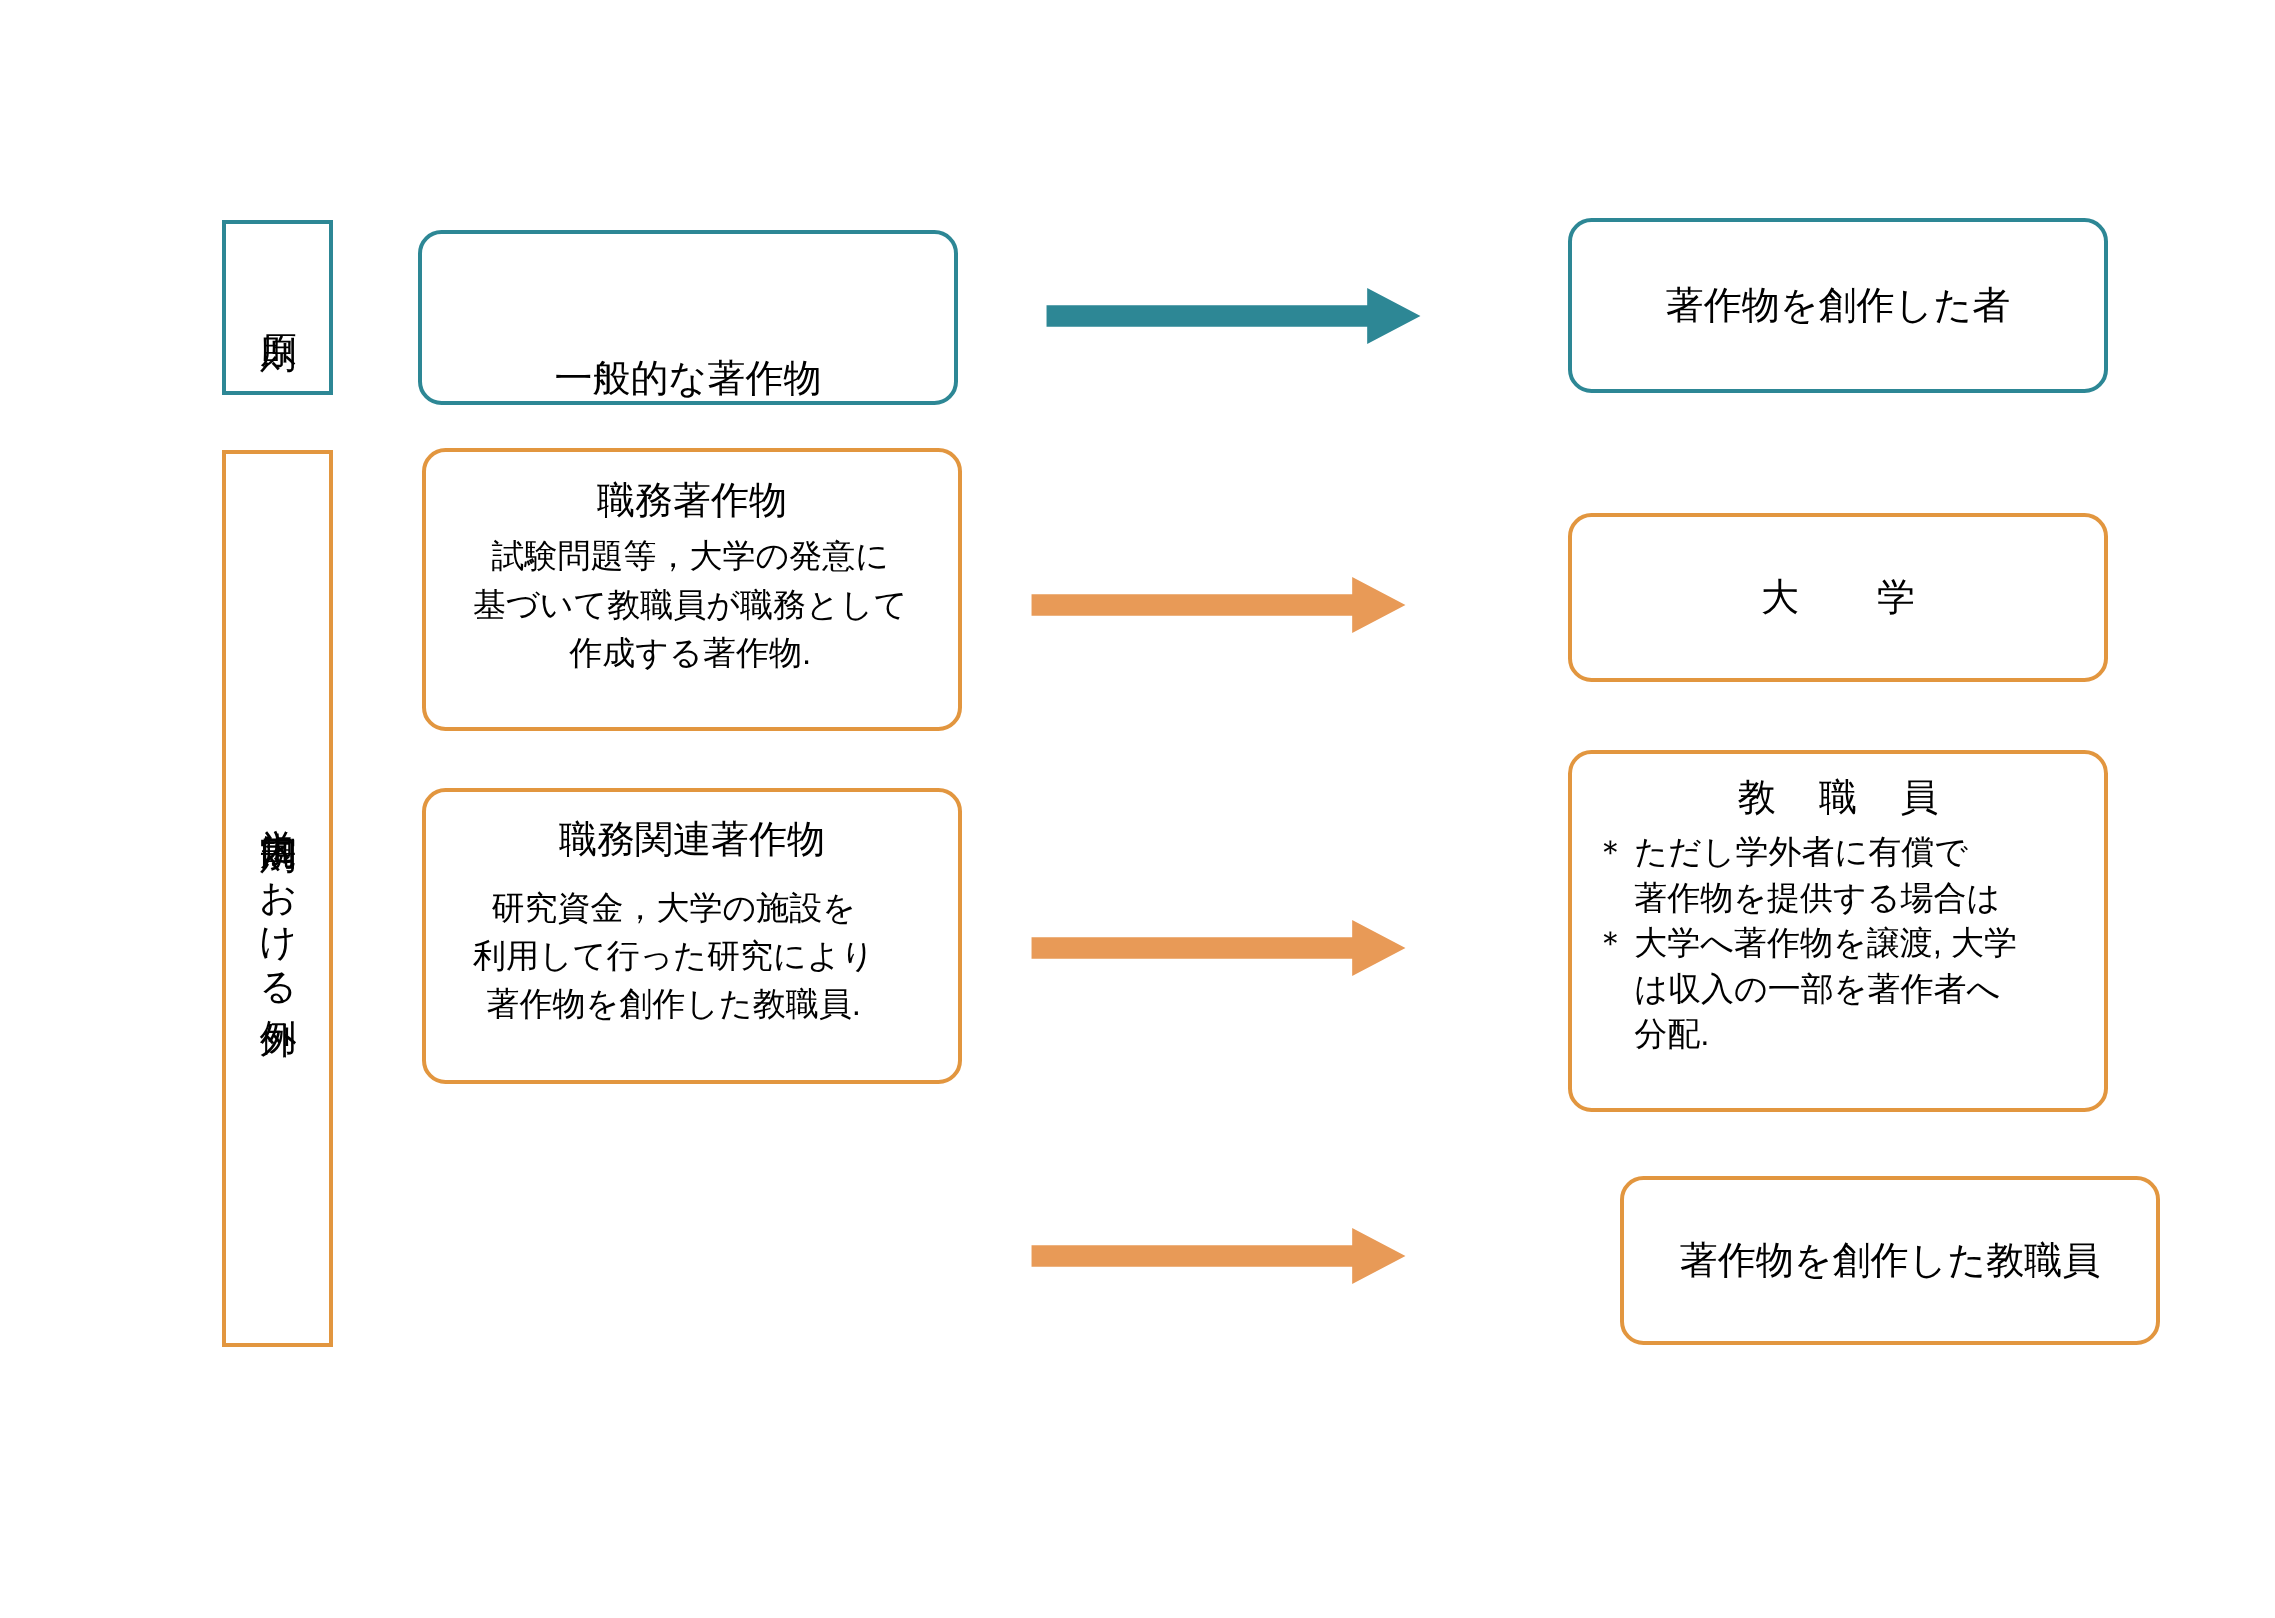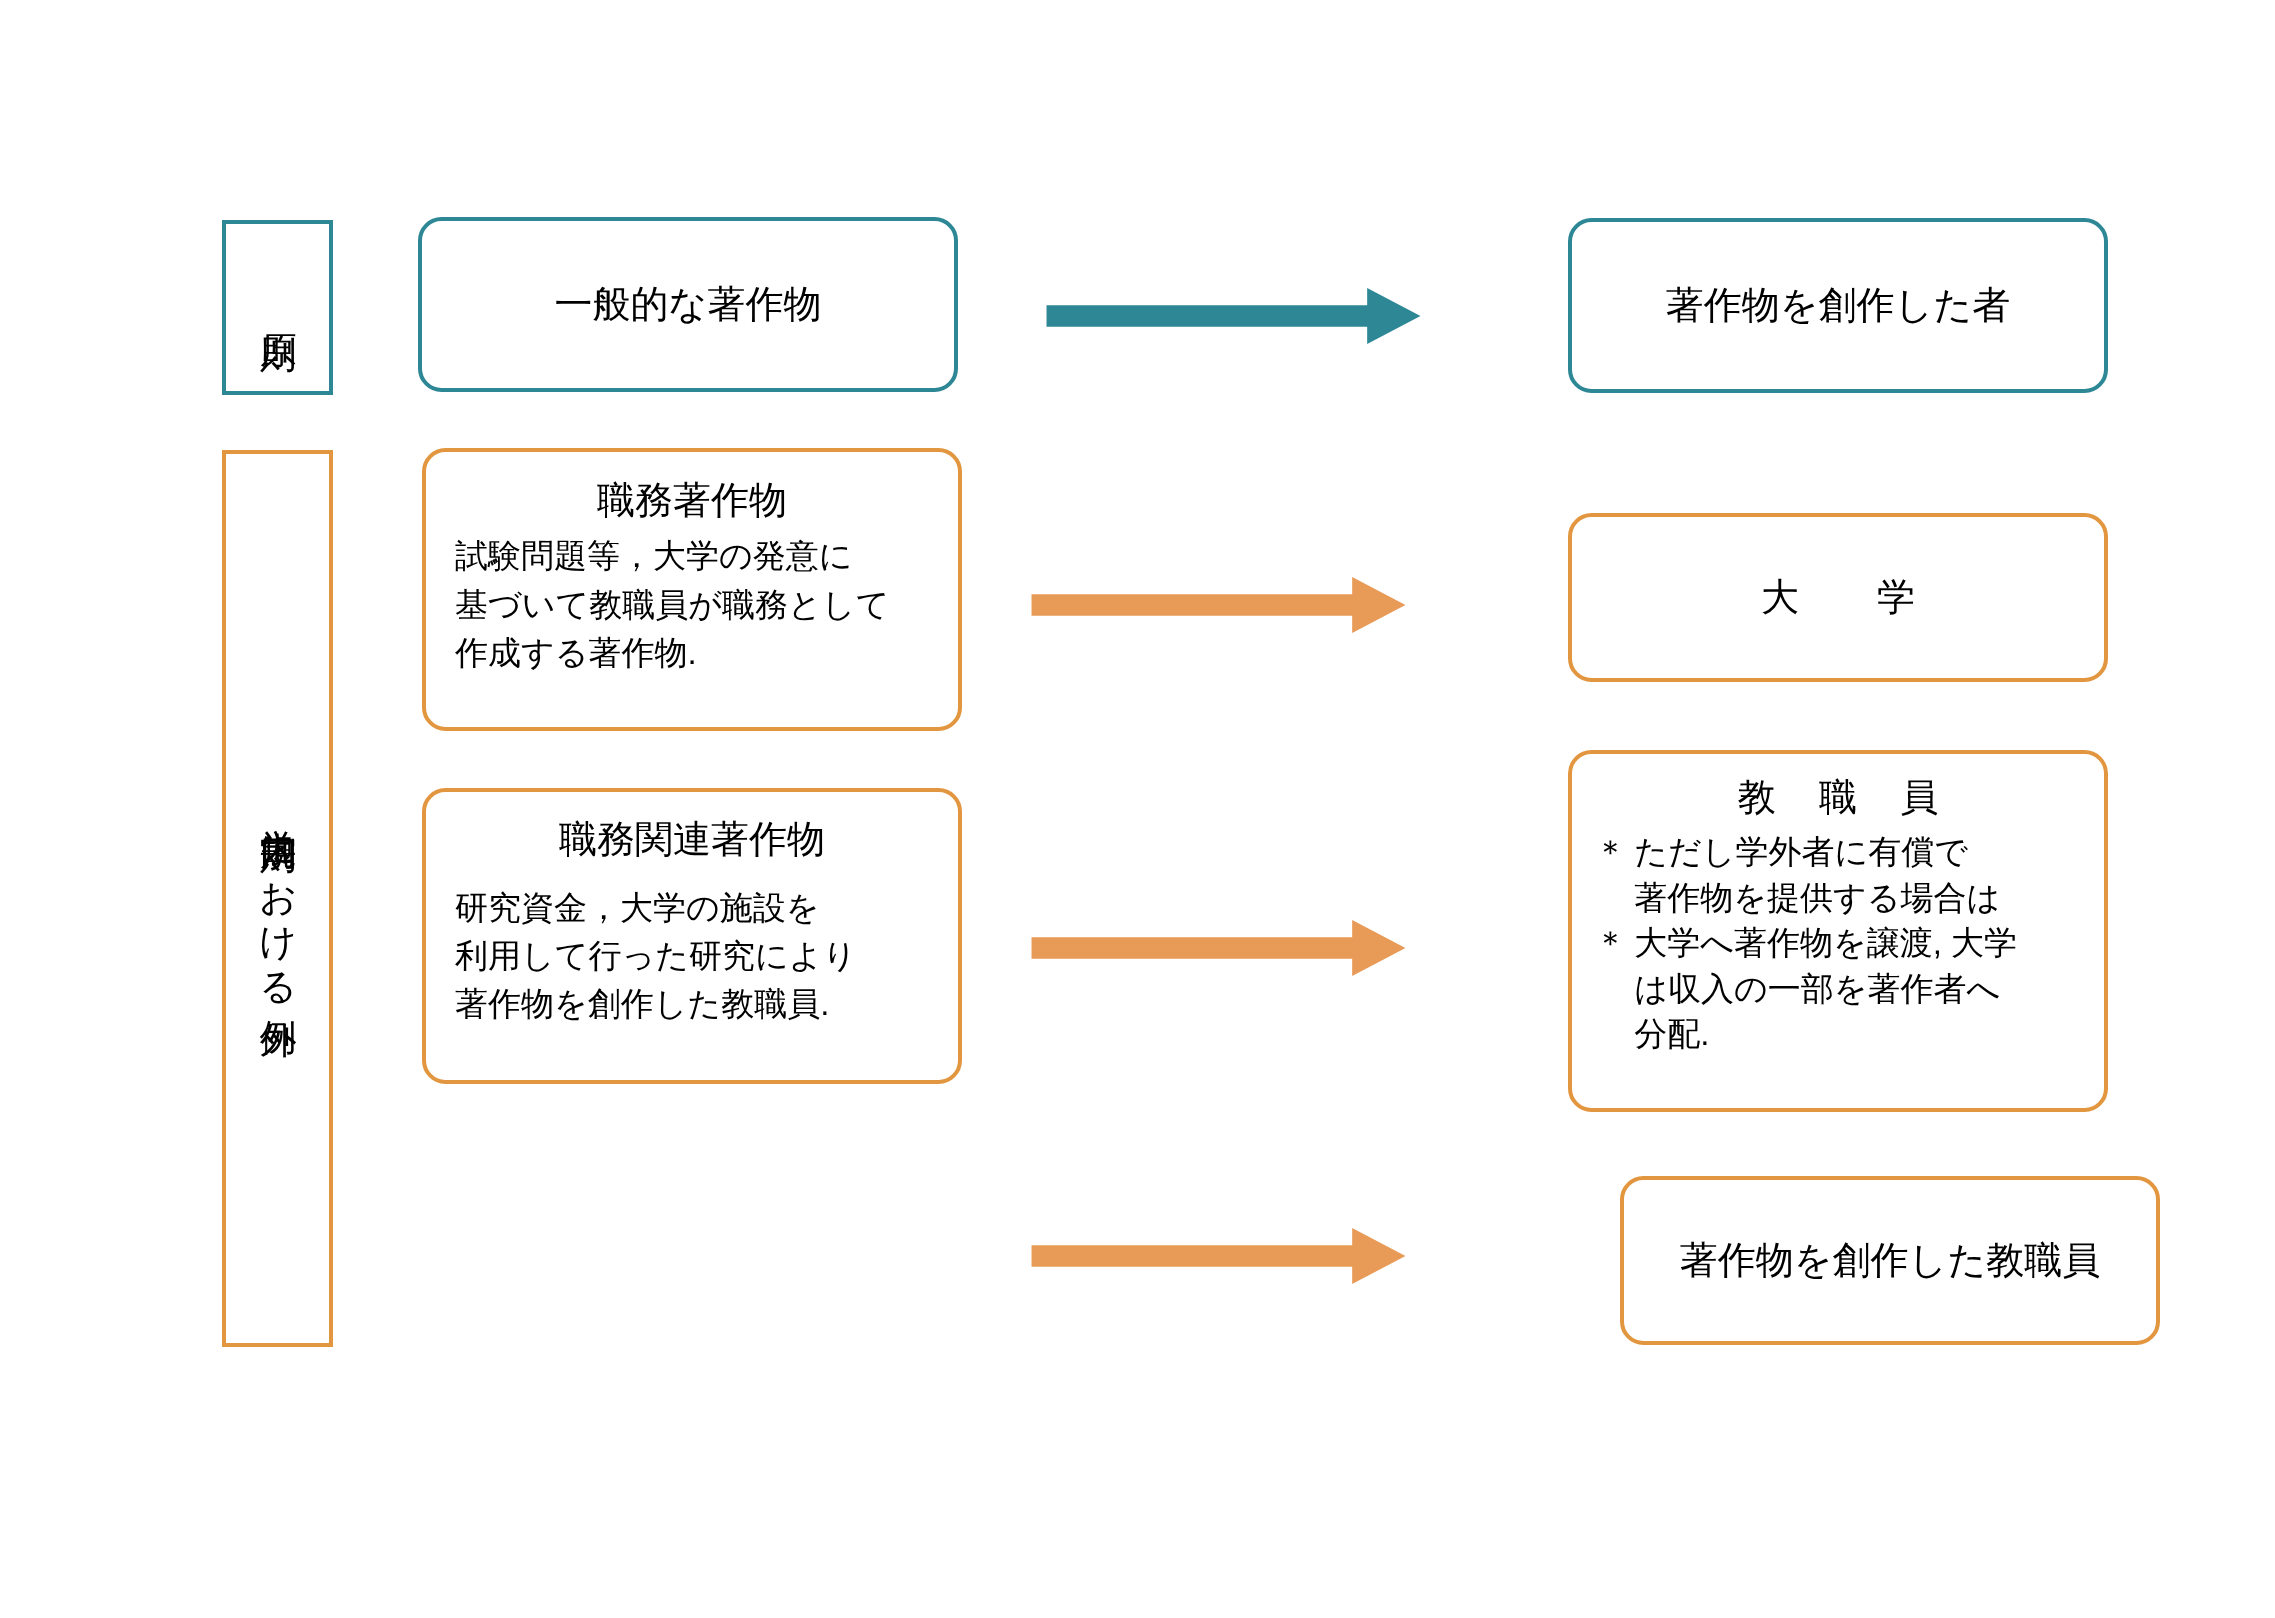--- a/index.html
+++ b/index.html
@@ -96,21 +96,22 @@
     display: flex;
     flex-direction: column;
     align-items: center;
     width: 100%;
   }
   .stack .head {
     margin-bottom: 9px;
   }
   .left-pad {
     align-self: flex-start;
-    margin-left: 29px;
+    margin-left: 47px;
+    text-align: center;
   }
 
   
   .note-list {
     align-self: flex-start;
     margin-left: 22px;
     font-size: 33px;
     line-height: 1.38;
     white-space: nowrap;
   }
@@ -139,21 +140,21 @@
 <div id="canvas">
 
   <div class="box teal-sharp" style="left:222px; top:220px; width:111px; height:175px;">
     <span class="vlabel">原則</span>
   </div>
 
   <div class="box orange-sharp" style="left:222px; top:450px; width:111px; height:897px;">
     <span class="vlabel">学内規則における例外</span>
   </div>
 
-  <div class="box teal-round" style="left:418px; top:217px; width:540px; height:175px;">
+  <div class="box teal-round" style="left:418px; top:230px; width:540px; height:175px;justify-content:flex-end;">
     <div class="stack">
       <span class="title-line">一般的な著作物</span>
     </div>
   </div>
 
   <svg class="arrow" style="left:1046px; top:288px;" width="375" height="56" viewBox="0 0 414 62">
     <polygon points="0,19 355,19 355,0 414,31 355,62 355,43 0,43" fill="#2d8795"></polygon>
   </svg>
 
   <div class="box teal-round" style="left:1568px; top:218px; width:540px; height:175px;">

